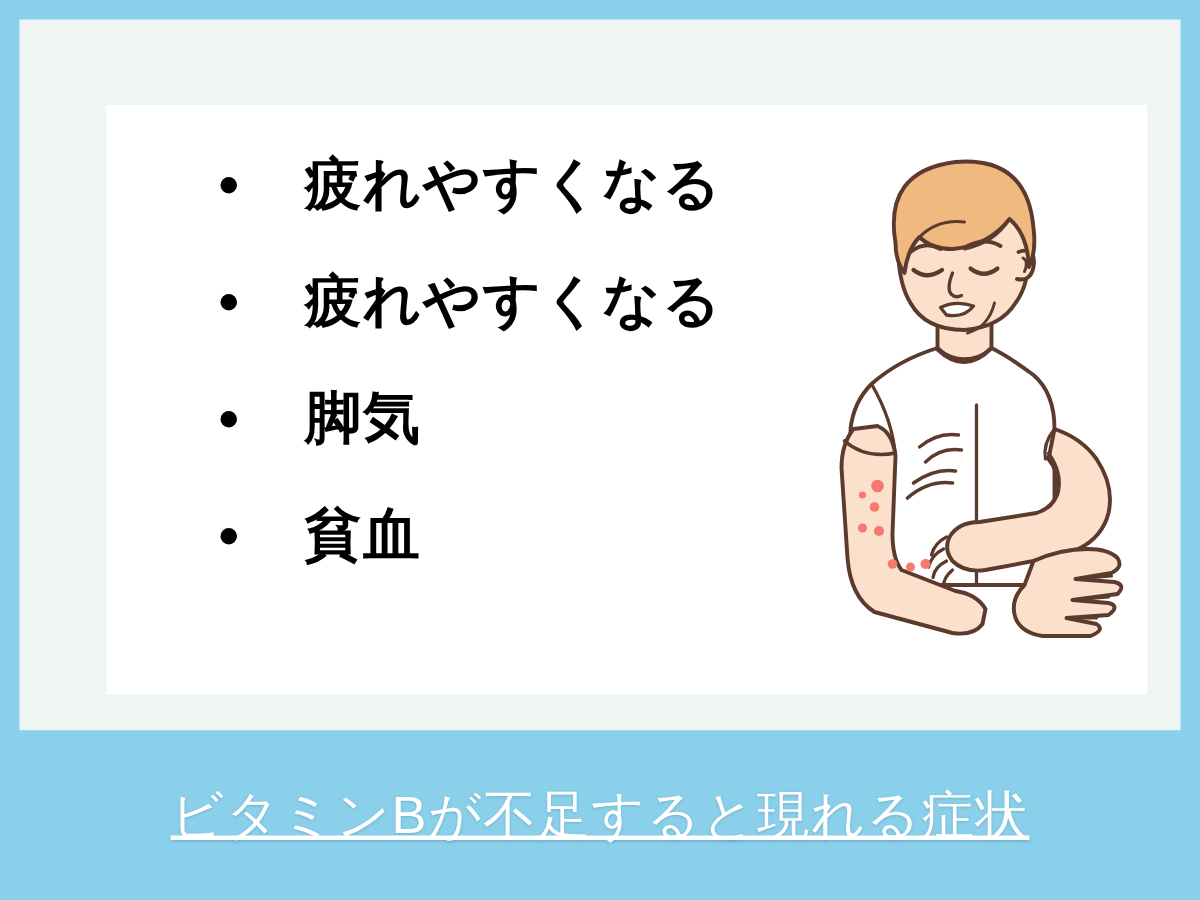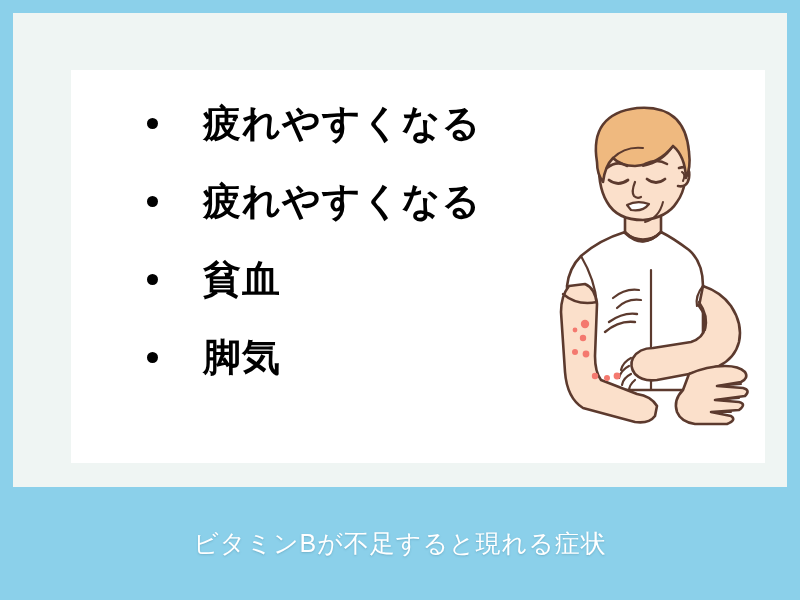--- a/index.html
+++ b/index.html
@@ -75,26 +75,27 @@
     left: 0;
     top: 487px;
     width: 800px;
     height: 113px;
     display: flex;
     align-items: center;
     justify-content: center;
     background: #8BD0EA;
   }
   #caption-text {
-    font-size: 25px;
+    font-size: 35px;
     font-weight: 500;
     color: #FFFFFF;
     letter-spacing: 1px;
     text-shadow: 0 1px 2px rgba(80,140,165,0.45);
     white-space: nowrap;
+    text-decoration: underline;
   }
 
   
   #illustration {
     position: absolute;
     left: 468px;   
     top: 20px;
     width: 230px;
     height: 340px;
   }
@@ -117,26 +118,26 @@
         </div>
 
         <div class="symptom-row">
           <span class="bullet-dot"></span>
           <span class="symptom-label">疲れやすくなる</span>
         </div>
 
 
         <div class="symptom-row">
           <span class="bullet-dot"></span>
+          <span class="symptom-label">脚気</span>
+        </div>
+
+        <div class="symptom-row">
+          <span class="bullet-dot"></span>
           <span class="symptom-label">貧血</span>
-        </div>
-
-        <div class="symptom-row">
-          <span class="bullet-dot"></span>
-          <span class="symptom-label">脚気</span>
         </div>
 
       </div>
 
       <div id="illustration">
         <svg viewBox="0 0 230 340" xmlns="http://www.w3.org/2000/svg">
           <g fill="none" stroke="#5C3A2E" stroke-width="2.6" stroke-linecap="round" stroke-linejoin="round">
 
             <path d="M86 108 L86 143 Q104 156 122 143 L122 105 Z" fill="#FBE0CB" stroke="#5C3A2E"></path>
 

